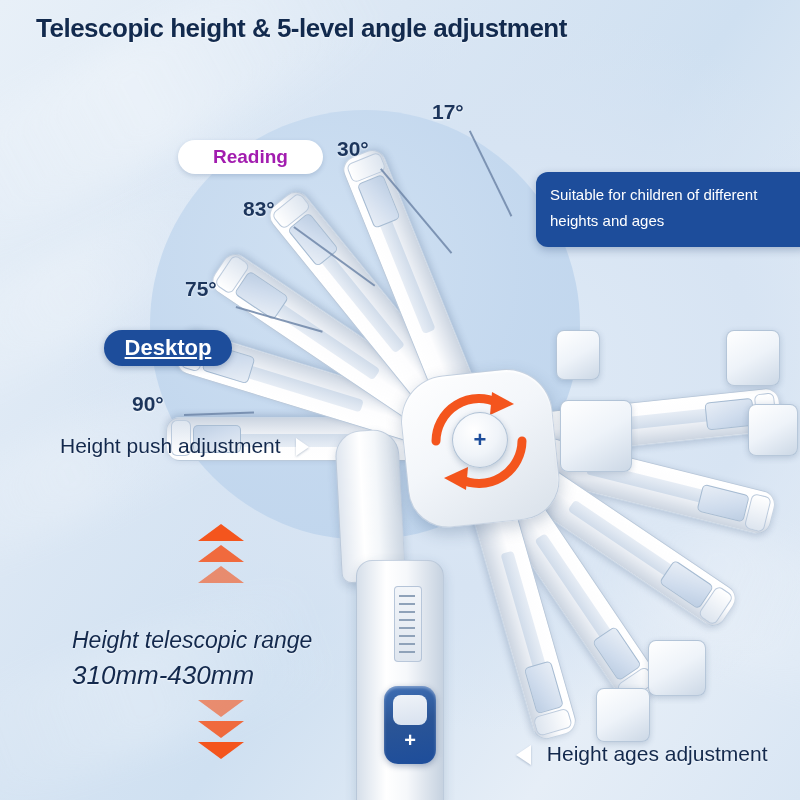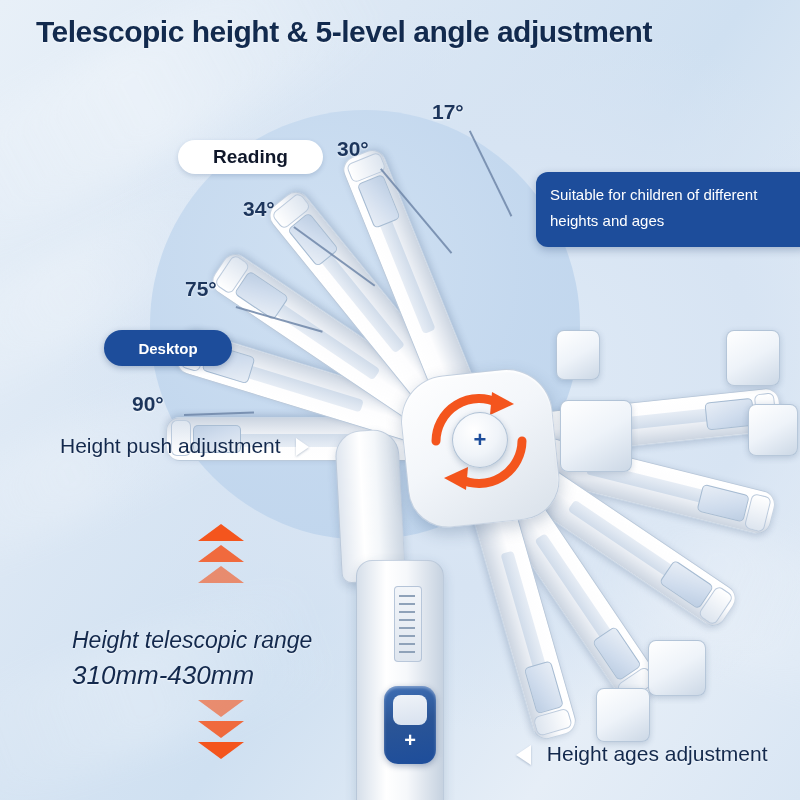--- a/index.html
+++ b/index.html
@@ -45,56 +45,57 @@
     opacity: .92;
   }
 
   
   .headline {
     position: absolute;
     left: 36px;
     top: 10px;
     width: 740px;
     color: #122a4e;
-    font-size: 30px;
+    font-size: 26px;
     font-weight: bold;
     line-height: 1.45;
     letter-spacing: -0.5px;
     text-shadow: 0 1px 2px rgba(255,255,255,.7);
   }
 
   
   .pill {
     position: absolute;
     border-radius: 18px;
     font-weight: bold;
     display: flex;
     align-items: center;
     justify-content: center;
     white-space: nowrap;
   }
   .pill-white {
     background: #ffffff;
-    color: #0f172a;
+    color: #a21caf;
     box-shadow: 0 2px 5px rgba(30,60,110,.18);
   }
   .pill-blue {
     background: #1d4d9b;
     color: #ffffff;
     box-shadow: 0 2px 6px rgba(20,50,100,.3);
   }
   #pill-reading {
     left: 178px; top: 140px;
     width: 145px; height: 34px;
     font-size: 19px;
   }
   #pill-desktop {
     left: 104px; top: 330px;
     width: 128px; height: 36px;
-    font-size: 15px;
+    font-size: 22px;
+    text-decoration: underline;
   }
 
   .note-box {
     position: absolute;
     left: 536px;
     top: 172px;
     width: 250px;
     padding: 10px 12px 12px 14px;
     background: #1d4d9b;
     color: #ffffff;
@@ -462,21 +463,21 @@
 
   <div class="headline">Telescopic height &amp; 5-level angle adjustment</div>
 
   <div class="pill pill-white" id="pill-reading">Reading</div>
   <div class="pill pill-blue" id="pill-desktop">Desktop</div>
 
   <div class="note-box">Suitable for children of different heights and ages</div>
 
   <div class="angle" id="angle-15">17°</div>
   <div class="angle" id="angle-30">30°</div>
-  <div class="angle" id="angle-45">34°</div>
+  <div class="angle" id="angle-45">83°</div>
   <div class="angle" id="angle-75">75°</div>
   <div class="angle" id="angle-90">90°</div>
 
   <div class="callout" id="angle-push">
     <span>Height push adjustment</span>
     <span class="tri-right"></span>
   </div>
 
   <div class="arrow-stack" id="arrows-up">
     <div class="chev chev-up" style="opacity:1"></div>

